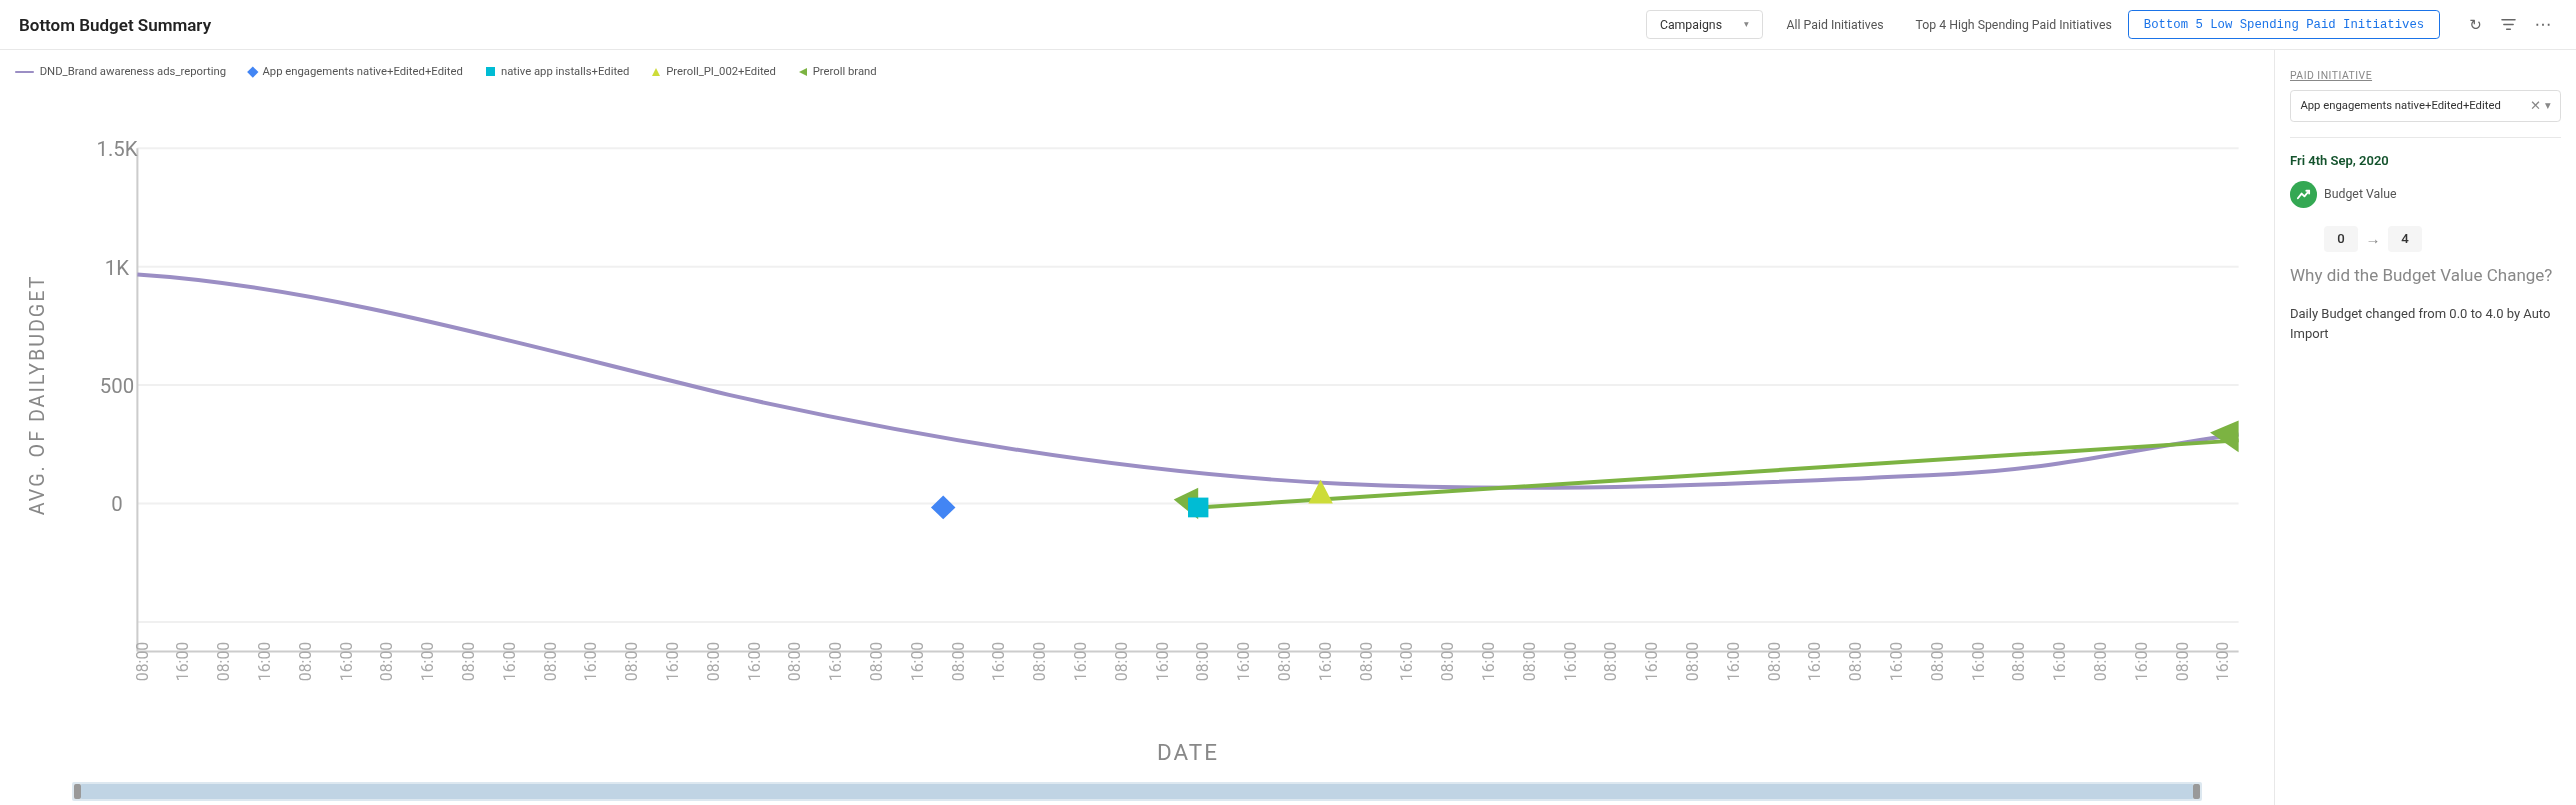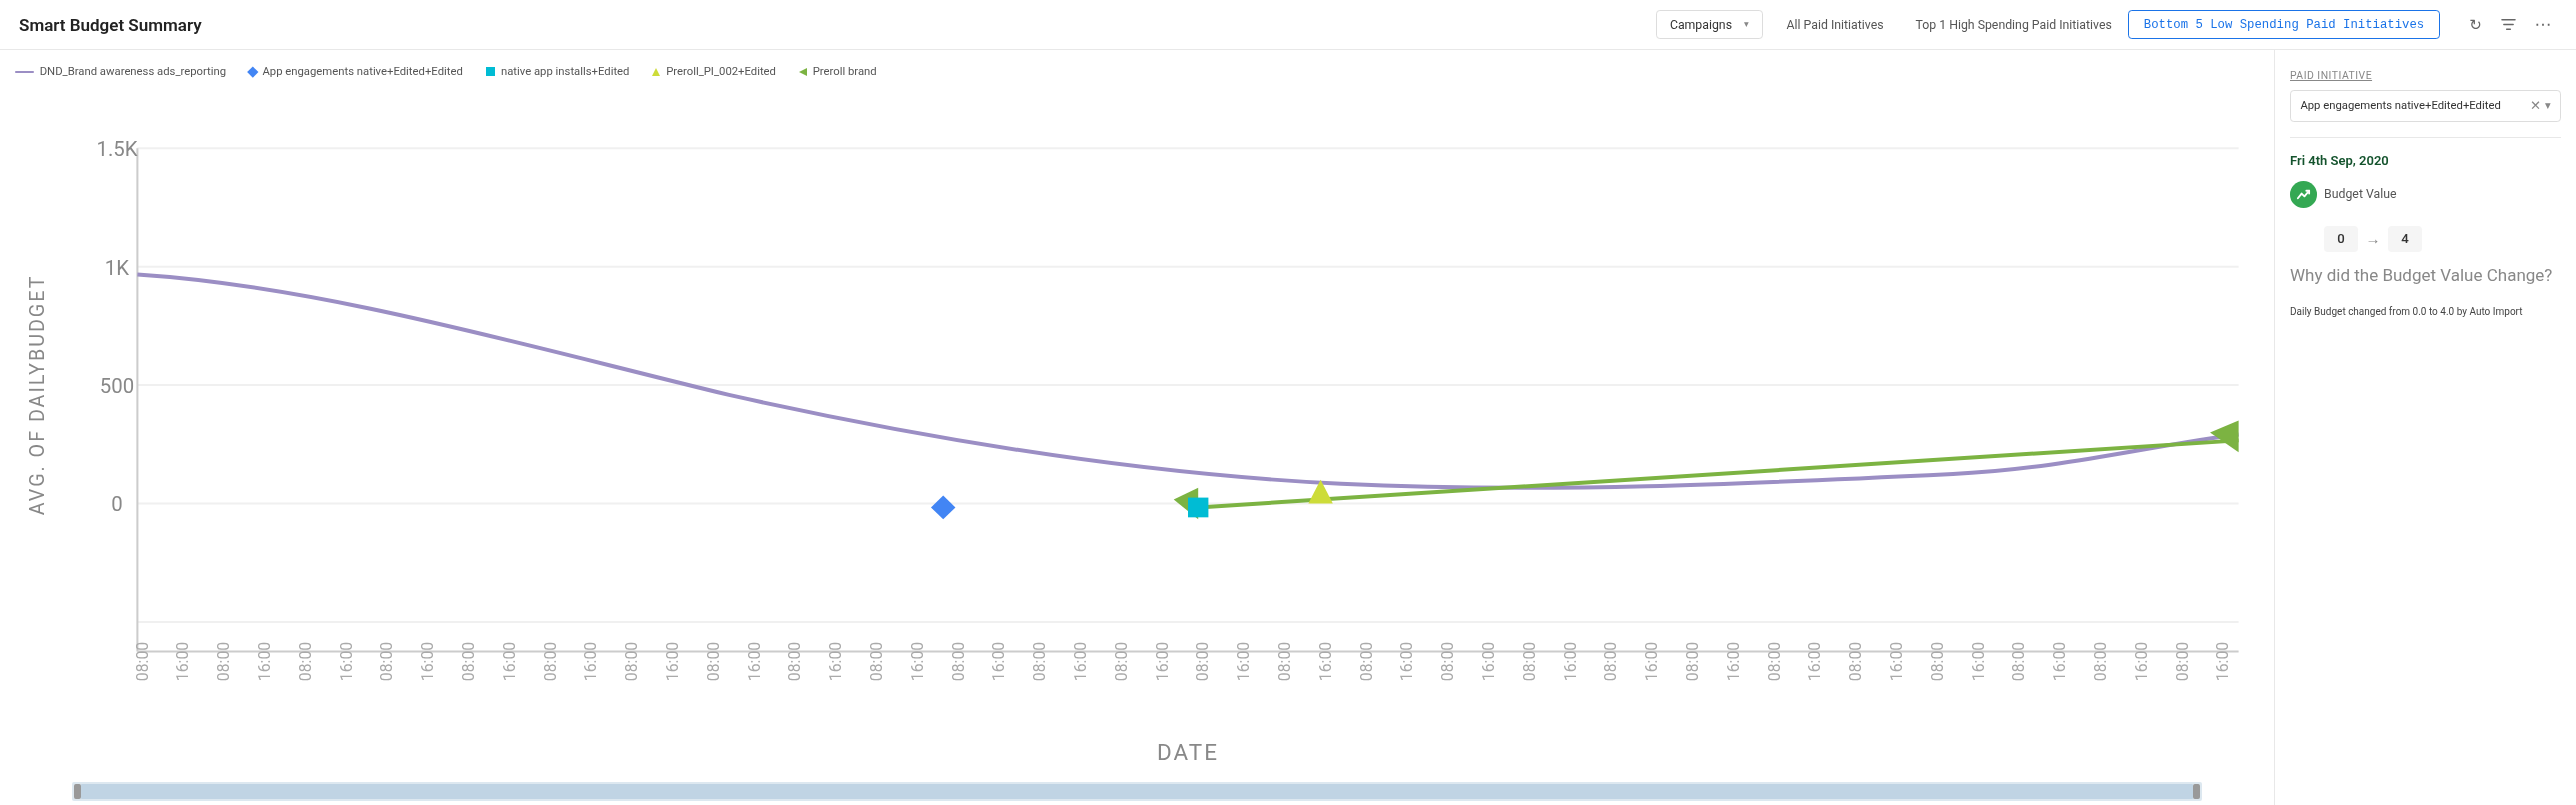--- a/index.html
+++ b/index.html
@@ -5,21 +5,21 @@
     * { box-sizing: border-box; margin: 0; padding: 0; }
     body { font-family: -apple-system, BlinkMacSystemFont, 'Segoe UI', Roboto, sans-serif; background: #fff; color: #333; font-size: 12.3px; }
 
     .page { display: flex; flex-direction: column; height: 100vh; overflow: hidden; }
 
     
     .header { display: flex; align-items: center; padding: 9.4px 19px; border-bottom: 0.9px solid #e8e8e8; gap: 15px; }
     .header-title { font-size: 17px; font-weight: 600; color: #222; flex-shrink: 0; }
     .header-spacer { flex: 1; }
     .header-nav { display: flex; align-items: center; gap: 0; }
-    .campaign-dropdown { display: flex; align-items: flex-start; gap: 12px; padding: 6.6px 13.2px; border: 0.9px solid #ddd; border-radius: 3.8px; cursor: pointer; font-size: 12.3px; color: #333; background: #fff; margin-right: 7.6px; }
+    .campaign-dropdown { display: flex; align-items: flex-start; gap: 22px; padding: 6.6px 13.2px; border: 0.9px solid #ddd; border-radius: 3.8px; cursor: pointer; font-size: 12.3px; color: #333; background: #fff; margin-right: 7.6px; }
     .campaign-dropdown .chevron { font-size: 9.4px; color: #888; }
     .nav-tab { padding: 6.6px 15px; font-size: 12.3px; color: #555; cursor: pointer; border: 0.9px solid transparent; border-radius: 3.8px; white-space: nowrap; }
     .nav-tab.active { border: 1.4px solid #1a73e8; color: #1a73e8; border-radius: 3.8px; font-family: Liberation Mono, monospace; }
     .header-actions { display: flex; align-items: center; gap: 9.4px; margin-left: 9.4px; }
     .icon-btn { background: none; border: none; cursor: pointer; padding: 4.7px; color: #666; font-size: 15px; display: flex; align-items: center; }
 
     
     .main { display: flex; flex: 1; overflow: hidden; }
 
     
@@ -50,45 +50,45 @@
     .filter-select-icons { display: flex; align-items: center; gap: 3.8px; color: #888; }
     .divider { border: none; border-top: 0.9px solid #e8e8e8; margin: 15px 0; }
     .date-heading { font-size: 13px; font-weight: 600; color: #14532d; margin-bottom: 13.2px; }
     .metric-row { display: flex; align-items: center; gap: 7.6px; margin-bottom: 18px; }
     .metric-icon { width: 26.5px; height: 26.5px; background: #34a853; border-radius: 50%; display: flex; align-items: center; justify-content: center; color: #fff; font-size: 13.2px; flex-shrink: 0; }
     .metric-label { font-size: 12.3px; color: #555; }
     .value-row { display: flex; align-items: center; gap: 7.6px; margin: 9.4px 0 13.2px 34px; }
     .value-box { background: #f5f5f5; border-radius: 3.8px; padding: 5.7px 13.2px; font-size: 13.2px; font-weight: 500; color: #333; }
     .arrow-icon { color: #888; font-size: 15px; }
     .change-reason-label { font-size: 17px; color: #888; margin-bottom: 19px; }
-    .change-reason-text { font-size: 10px; color: #444; line-height: 1.5; }
+    .change-reason-text { font-size: 13px; color: #444; line-height: 1.5; }
 
     
     .y-axis-label { font-size: 10px; fill: #888; text-anchor: middle; }
     .grid-line { stroke: #f0f0f0; stroke-width: 1; }
     .axis-line { stroke: #ccc; stroke-width: 1; }
   </style>
 </head>
 <body>
 
 <div class="page">
 
   <div class="header">
-    <span class="header-title">Smart Budget Summary</span>
+    <span class="header-title">Bottom Budget Summary</span>
     <div class="header-spacer"></div>
     <div class="header-nav">
       <div class="campaign-dropdown">
         <span>Campaigns</span>
         <span class="chevron">▾</span>
       </div>
       <div class="nav-tab">
         <span>All Paid Initiatives</span>
       </div>
       <div class="nav-tab">
-        <span>Top 1 High Spending Paid Initiatives</span>
+        <span>Top 4 High Spending Paid Initiatives</span>
       </div>
       <div class="nav-tab active">
         <span>Bottom 5 Low Spending Paid Initiatives</span>
       </div>
     </div>
     <div class="header-actions">
       <button class="icon-btn">
         <span>↻</span>
       </button>
       <button class="icon-btn">

